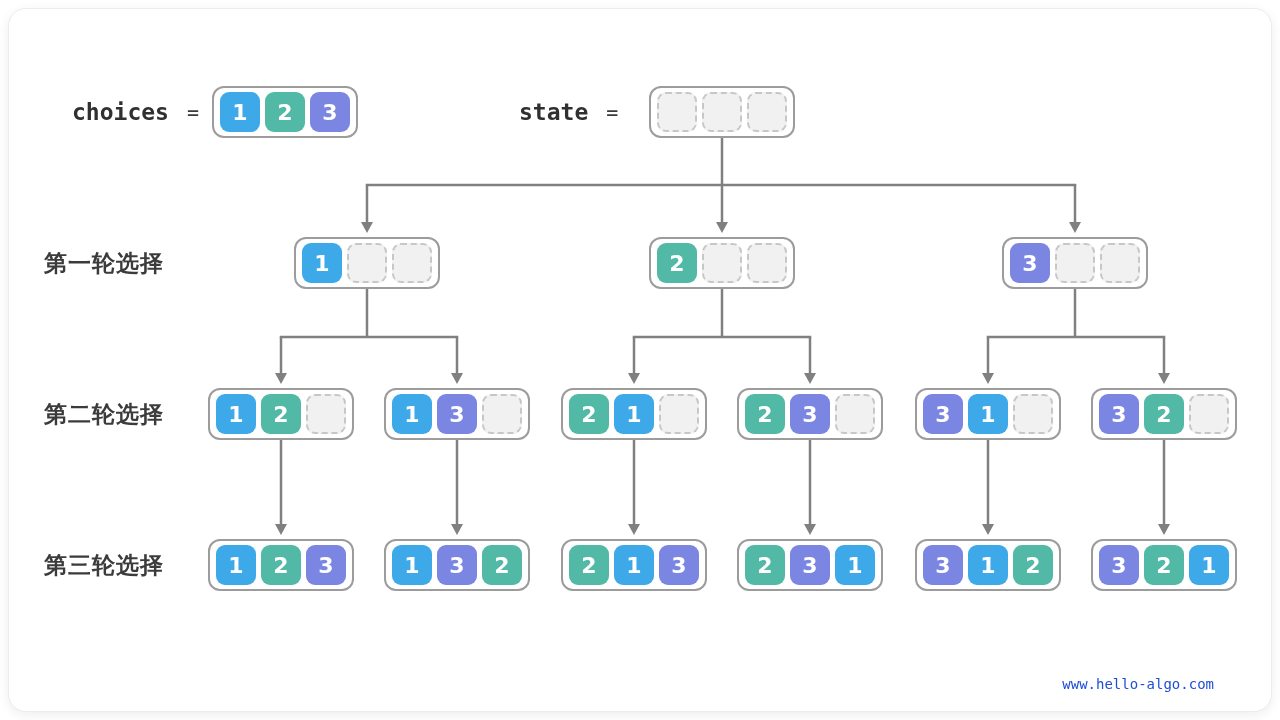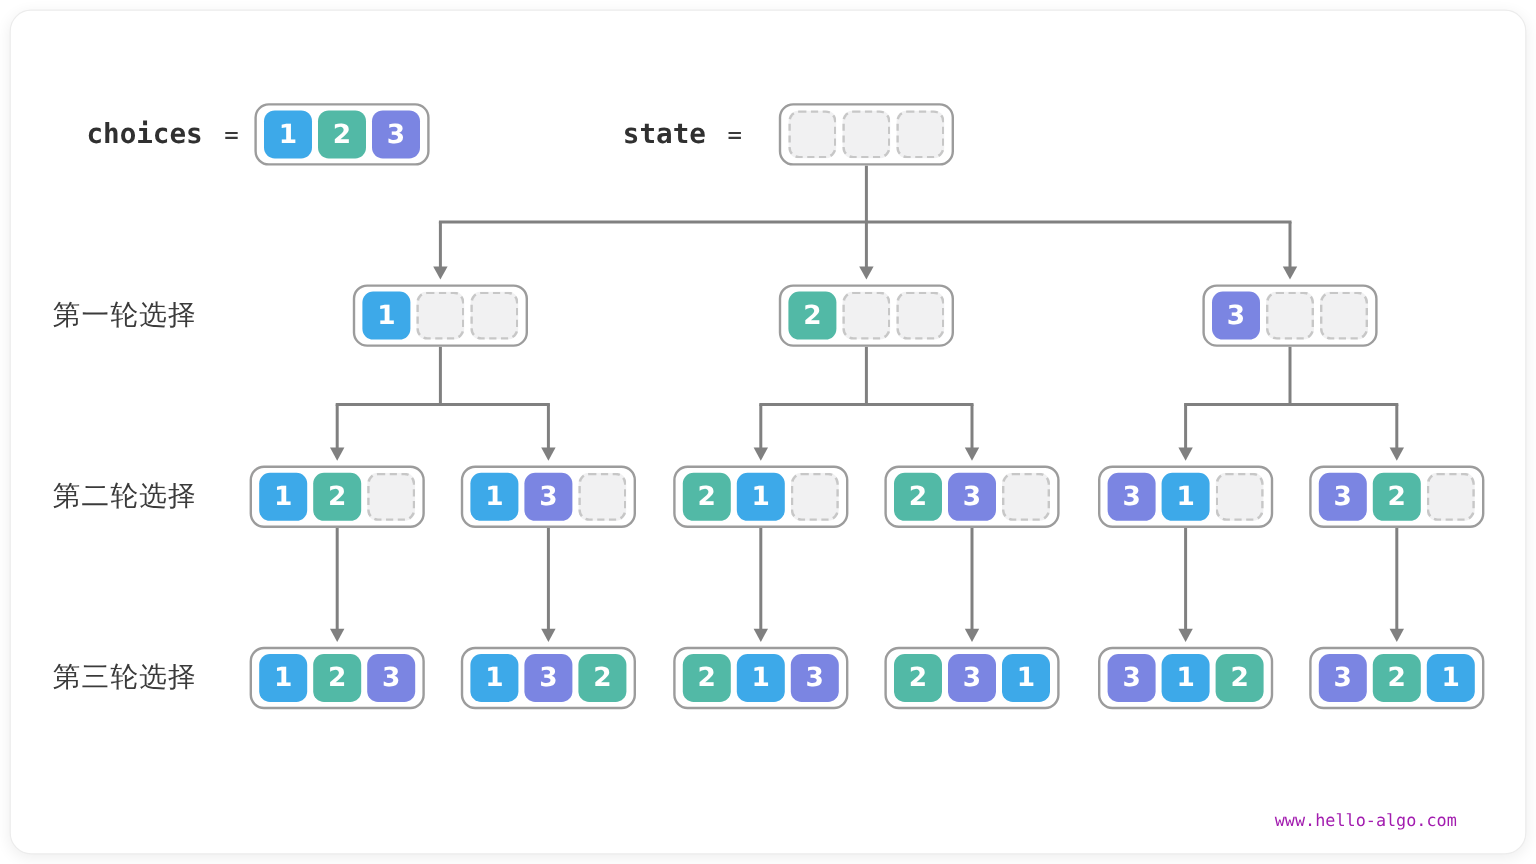--- a/index.html
+++ b/index.html
@@ -27,26 +27,26 @@
   .cell.empty{background:#f1f1f2;border:2px dashed #c7c7c7;}
   .hdr{
     position:absolute;z-index:2;height:52px;top:86px;display:flex;
     align-items:center;gap:18px;
     font-family:"DejaVu Sans Mono","Liberation Mono",monospace;color:#303030;
   }
   .hname{font-size:23px;font-weight:700;}
   .heq{font-size:20px;font-weight:500;color:#3a3a3a;}
   .row-label{
     position:absolute;z-index:2;left:44px;height:52px;line-height:52px;
-    font-size:23px;font-weight:400;color:#3b3b3b;letter-spacing:1px;
+    font-size:23px;font-weight:700;color:#3b3b3b;letter-spacing:1px;
   }
   .watermark{
     position:absolute;z-index:2;top:676px;right:66px;
     font-family:"DejaVu Sans Mono","Liberation Mono",monospace;
-    font-size:14px;color:#a21caf;
+    font-size:14px;color:#1d4ed8;
   }
 </style>
 </head>
 <body>
 
 <div class="card"></div>
 
 <div class="stage">
 
   <svg class="connectors" width="1280" height="720" viewBox="0 0 1280 720">

